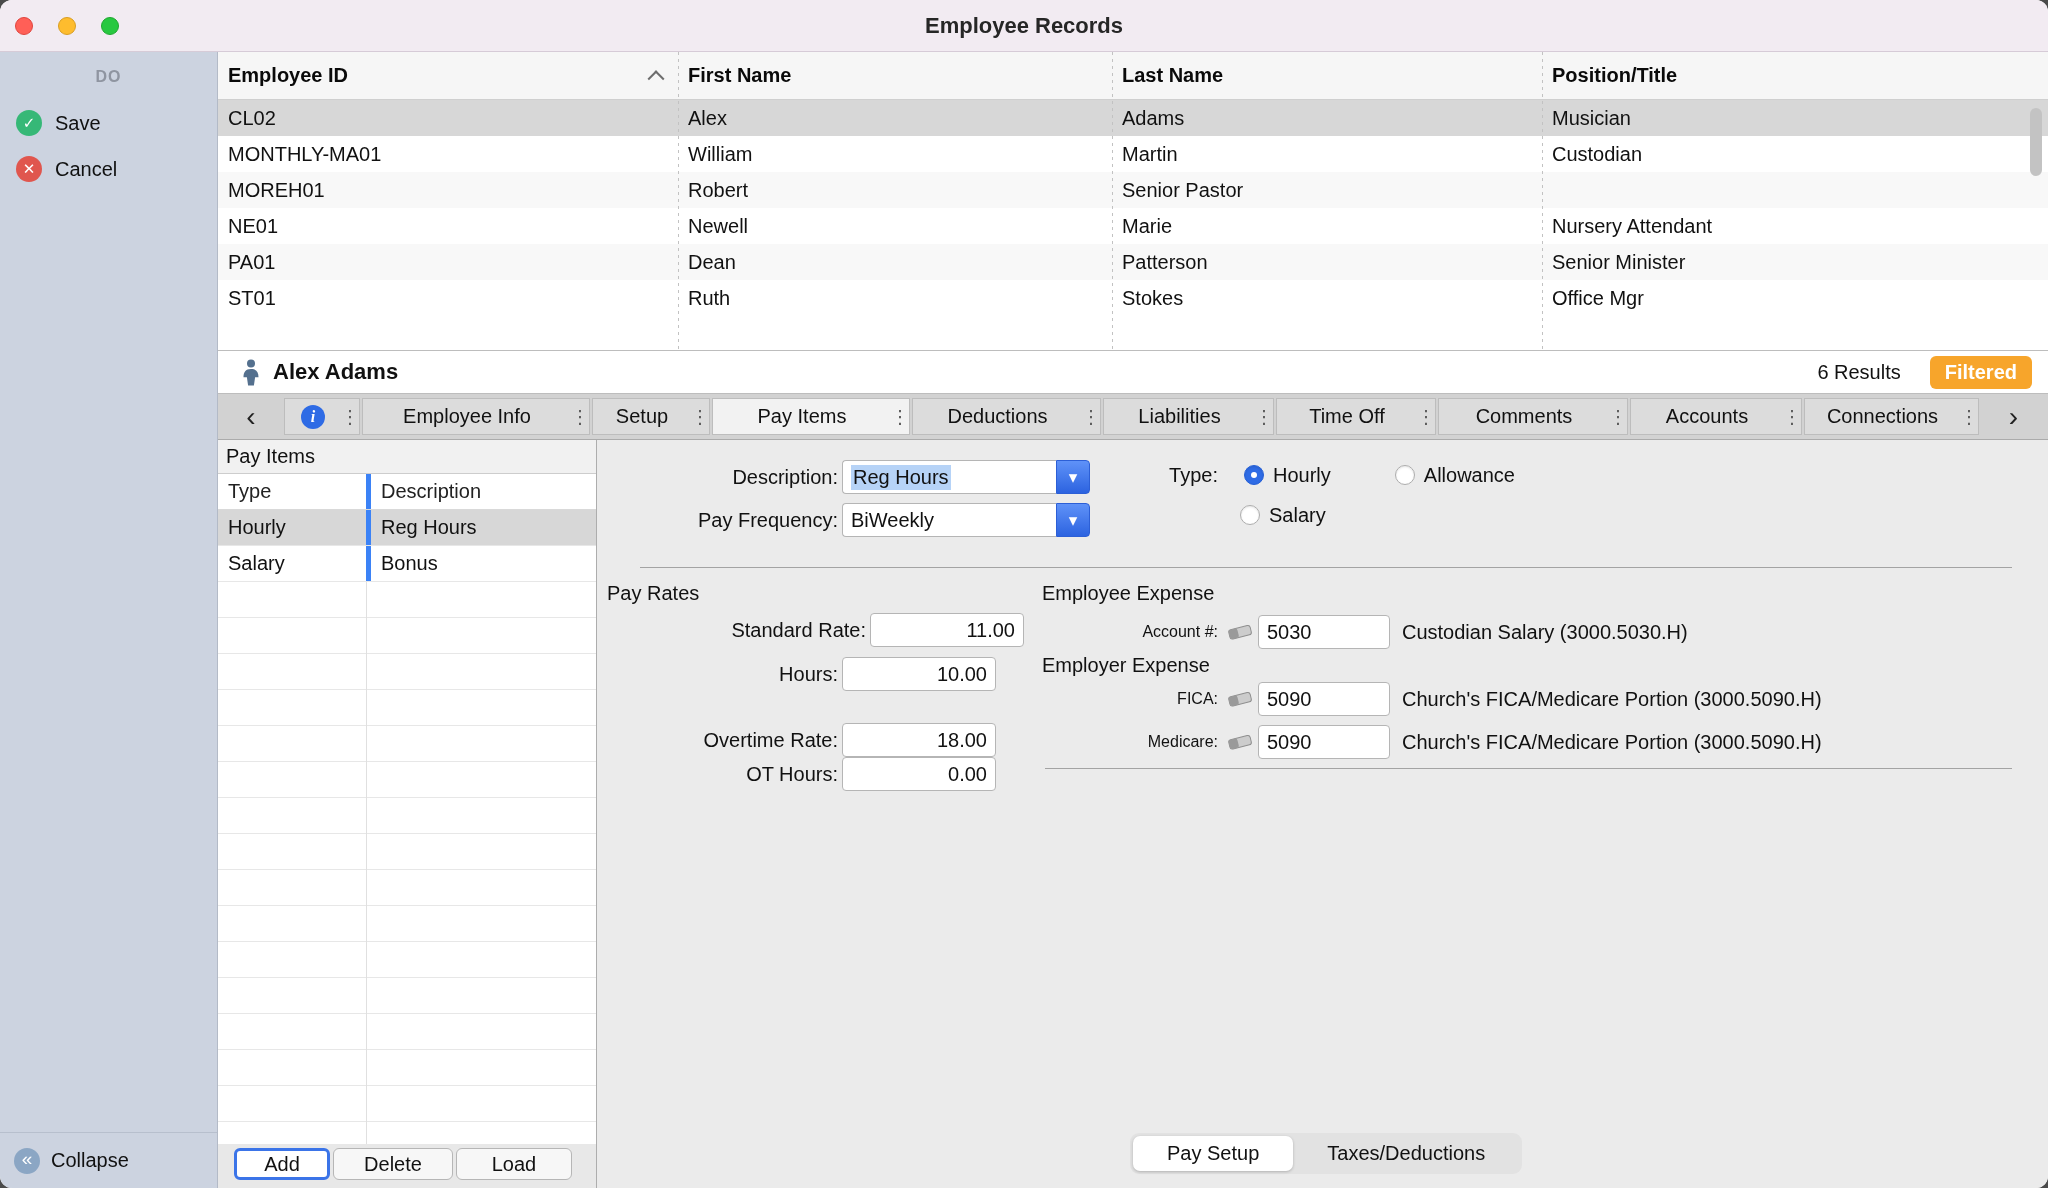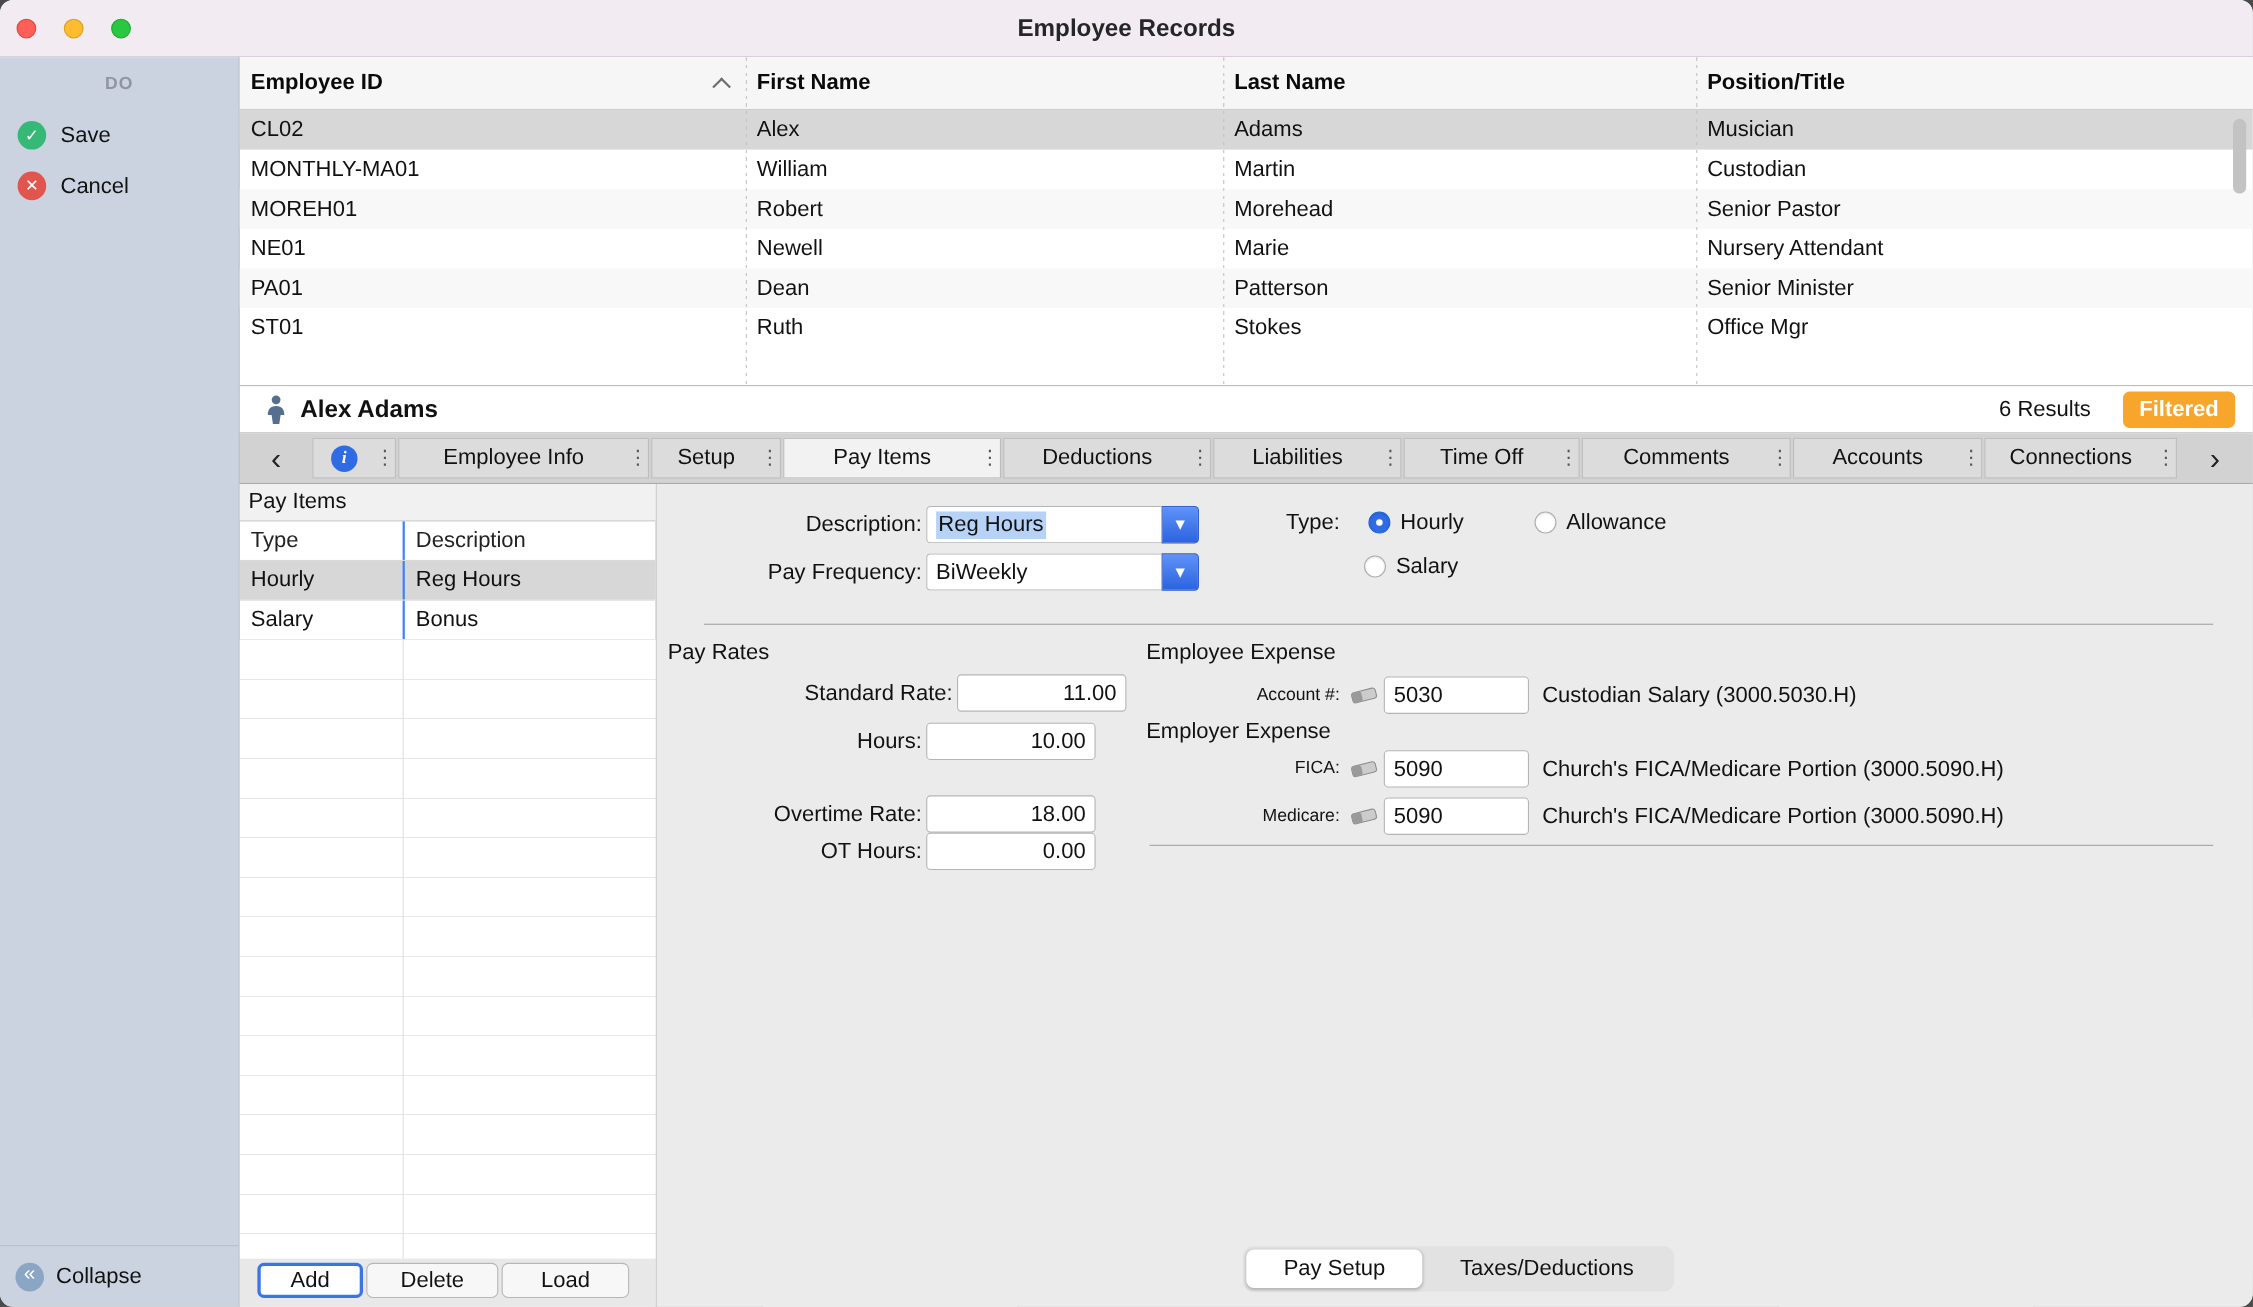--- a/index.html
+++ b/index.html
@@ -70,21 +70,21 @@
 
   
   .pi-panel{position:absolute;left:218px;top:440px;width:379px;bottom:0;background:#fff;
             border-right:1px solid #adadad;display:flex;flex-direction:column;}
   .pi-title{height:34px;background:#f1f1f1;border-bottom:1px solid #cdcdcd;flex:none;
             display:flex;align-items:center;padding-left:8px;font-size:20px;}
   .pi-cols,.pi-row{display:grid;grid-template-columns:148px 1fr;height:36px;flex:none;}
   .pi-cols{border-bottom:1px solid #d9d9d9;color:#222;}
   .pi-cols>div,.pi-row>div{display:flex;align-items:center;padding-left:10px;font-size:20px;
             overflow:hidden;white-space:nowrap;}
-  .pi-cols>div+div,.pi-row>div+div{border-left:2px solid #3b82f6;}
+  .pi-cols>div+div,.pi-row>div+div{border-left:5px solid #3b82f6;}
   .pi-row{border-bottom:1px solid #e7e7e7;}
   .pi-row.sel{background:#d7d7d7;}
   .pi-fill{flex:1;position:relative;
            background:repeating-linear-gradient(to bottom,#fff 0 35px,#e7e7e7 35px 36px);}
   .pi-vline{position:absolute;left:148px;top:0;bottom:0;width:1px;background:#e0e0e0;}
   .pi-btns{height:44px;background:#e8e8e8;flex:none;display:flex;align-items:center;
            gap:3px;padding:2px 2px 6px 16px;}
   .pi-btn{height:32px;background:#f7f7f7;border:1px solid #b6b6b6;border-radius:6px;font-size:20px;
           display:flex;align-items:center;justify-content:center;}
   .pi-btn.add{border:3px solid #3b74e8;background:#fff;}
@@ -171,21 +171,20 @@
     </div>
     <div class="egrid erow">
       <div class="ecell">MONTHLY-MA01</div>
       <div class="ecell">William</div>
       <div class="ecell">Martin</div>
       <div class="ecell">Custodian</div>
     </div>
     <div class="egrid erow alt">
       <div class="ecell">MOREH01</div>
       <div class="ecell">Robert</div>
-      <div class="ecell">Morehead</div>
       <div class="ecell">Senior Pastor</div>
     </div>
     <div class="egrid erow">
       <div class="ecell">NE01</div>
       <div class="ecell">Newell</div>
       <div class="ecell">Marie</div>
       <div class="ecell">Nursery Attendant</div>
     </div>
     <div class="egrid erow alt">
       <div class="ecell">PA01</div>

